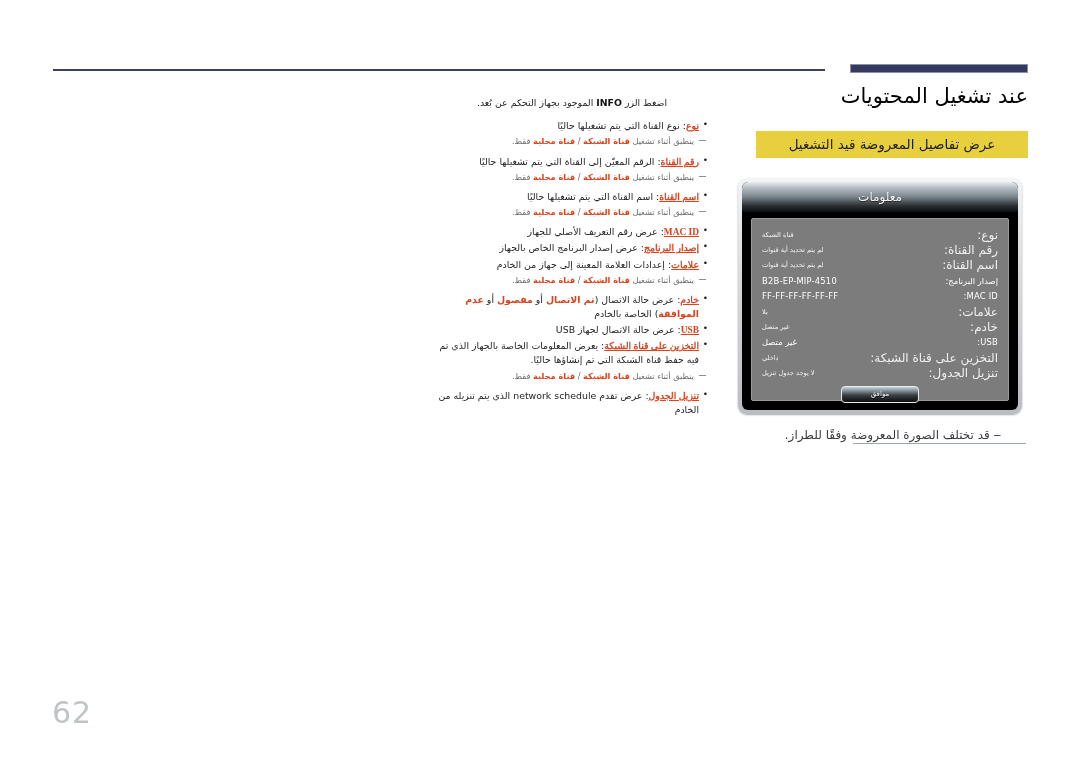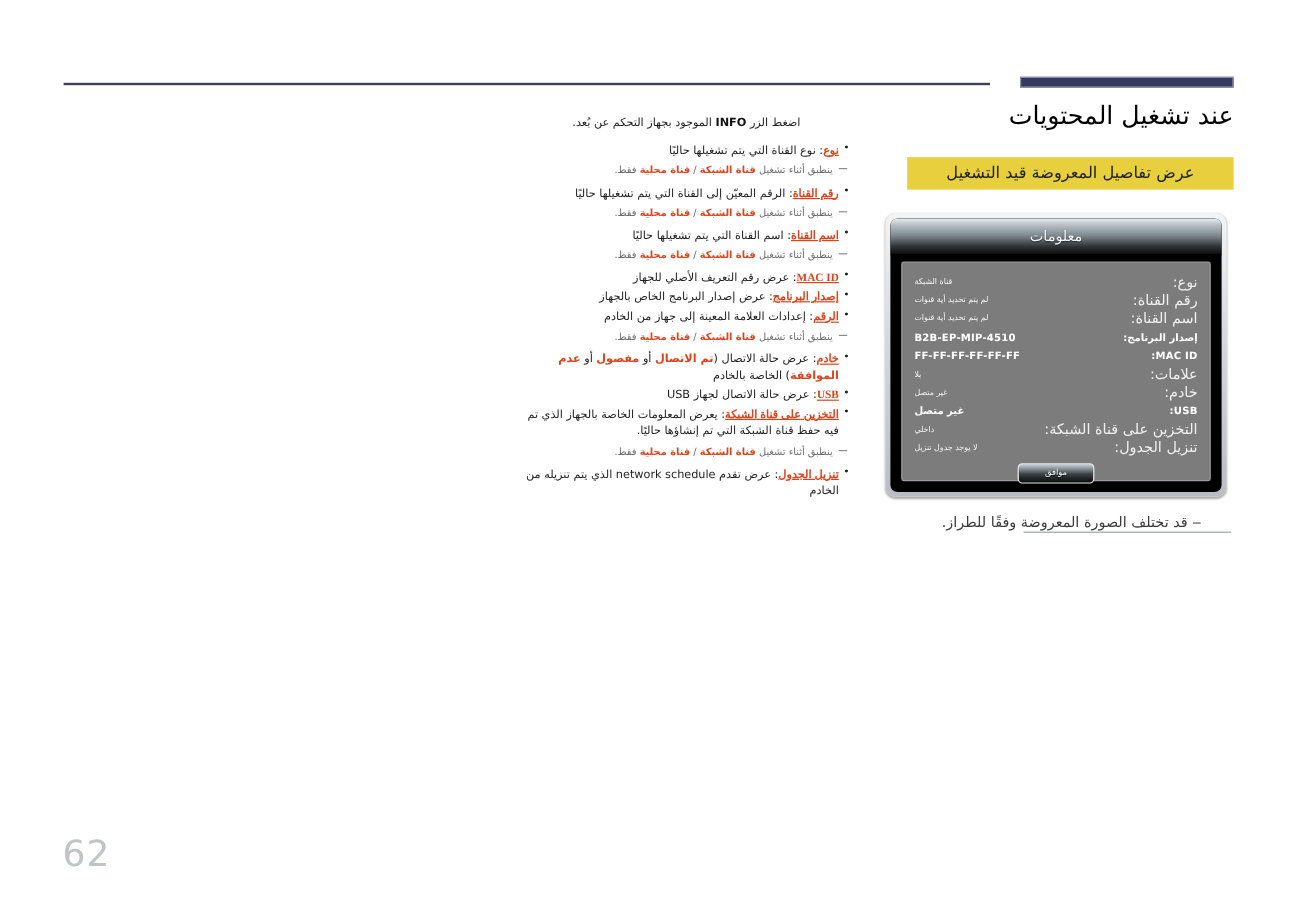--- a/index.html
+++ b/index.html
@@ -88,25 +88,25 @@
     direction:rtl;
   }
   .info-label{
     font-size:12px;color:#f0f0f0;white-space:nowrap;text-align:right;
   }
   .info-value{
     font-size:6.6px;color:#f4f4f4;white-space:nowrap;text-align:left;
   }
   .info-row.mono .info-label,
   .info-row.mono .info-value{
-    font-size:8.4px;font-weight:bold;color:#ffffff;letter-spacing:.2px;
+    font-size:8.4px;font-weight:normal;color:#ffffff;letter-spacing:.2px;
   }
   .ok-wrap{display:flex;justify-content:center;margin-top:5px;}
   .ok-btn{
-    width:64px;height:17px;border-radius:4px;
+    width:78px;height:17px;border-radius:4px;
     background:linear-gradient(180deg,#c8d2d8 0%,#8d999f 22%,#3a4043 55%,#0a0b0c 100%);
     border:1px solid #e6ebee;
     color:#ffffff;font-size:7px;
     display:flex;align-items:center;justify-content:center;
     box-sizing:border-box;
     text-shadow:0 1px 1px #000;
   }
 
   
   .foot-rule{
@@ -233,21 +233,21 @@
     <div class="intro">اضغط الزر <span class="bold-dark ltr">INFO</span> الموجود بجهاز التحكم عن بُعد.</div>
     <div id="bullet-list">
         <p class="bullet"><span class="kw-u">نوع</span>: نوع القناة التي يتم تشغيلها حاليًا</p>
         <p class="note">ينطبق أثناء تشغيل <span class="kw">قناة الشبكة</span> / <span class="kw">قناة محلية</span> فقط.</p>
         <p class="bullet"><span class="kw-u">رقم القناة</span>: الرقم المعيّن إلى القناة التي يتم تشغيلها حاليًا</p>
         <p class="note">ينطبق أثناء تشغيل <span class="kw">قناة الشبكة</span> / <span class="kw">قناة محلية</span> فقط.</p>
         <p class="bullet"><span class="kw-u">اسم القناة</span>: اسم القناة التي يتم تشغيلها حاليًا</p>
         <p class="note">ينطبق أثناء تشغيل <span class="kw">قناة الشبكة</span> / <span class="kw">قناة محلية</span> فقط.</p>
         <p class="bullet"><span class="kw-u">MAC ID</span>: عرض رقم التعريف الأصلي للجهاز</p>
         <p class="bullet"><span class="kw-u">إصدار البرنامج</span>: عرض إصدار البرنامج الخاص بالجهاز</p>
-        <p class="bullet"><span class="kw-u">الرقم</span>: إعدادات العلامة المعينة إلى جهاز من الخادم</p>
+        <p class="bullet"><span class="kw-u">علامات</span>: إعدادات العلامة المعينة إلى جهاز من الخادم</p>
         <p class="note">ينطبق أثناء تشغيل <span class="kw">قناة الشبكة</span> / <span class="kw">قناة محلية</span> فقط.</p>
         <p class="bullet"><span class="kw-u">خادم</span>: عرض حالة الاتصال (<span class="kw">تم الاتصال</span> أو <span class="kw">مفصول</span> أو <span class="kw">عدم الموافقة</span>) الخاصة بالخادم</p>
         <p class="bullet"><span class="kw-u">USB</span>: عرض حالة الاتصال لجهاز USB</p>
         <p class="bullet"><span class="kw-u">التخزين على قناة الشبكة</span>: يعرض المعلومات الخاصة بالجهاز الذي تم فيه حفظ قناة الشبكة التي تم إنشاؤها حاليًا.</p>
         <p class="note">ينطبق أثناء تشغيل <span class="kw">قناة الشبكة</span> / <span class="kw">قناة محلية</span> فقط.</p>
         <p class="bullet"><span class="kw-u">تنزيل الجدول</span>: عرض تقدم network schedule الذي يتم تنزيله من الخادم</p>
       </div>
   </div>
 
   <div class="page-num">62</div>

